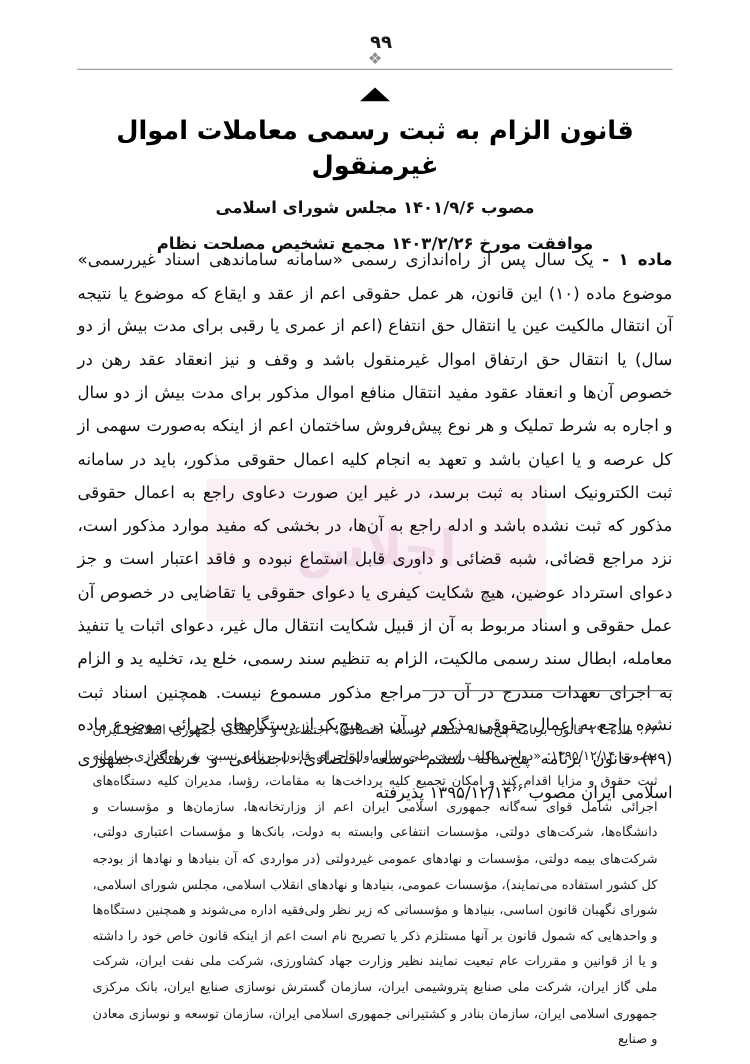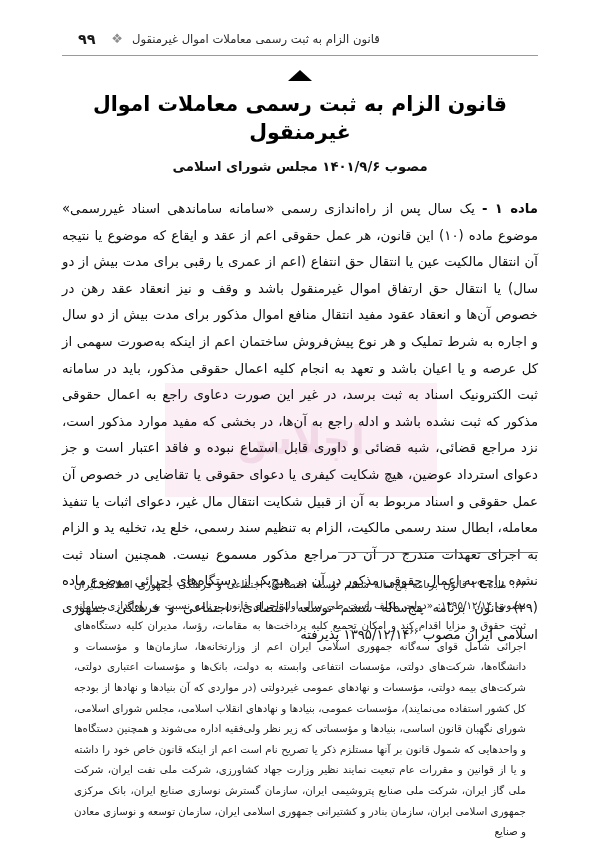--- a/index.html
+++ b/index.html
@@ -24,21 +24,21 @@
   }
 
   
   .running-header {
     position: absolute;
     top: 26px;
     left: 62px;
     right: 62px;
     height: 26px;
     display: flex;
-    flex-direction: row;
+    flex-direction: column;
     align-items: center;
     direction: ltr;
   }
 
   .page-number {
     font-size: 14.5px;
     font-weight: 700;
     color: #1a1a1a;
     letter-spacing: 0.5px;
     width: 40px;
@@ -206,20 +206,21 @@
     <div class="page-number">۹۹</div>
     <div class="header-ornament">❖</div>
     <div class="header-title">قانون الزام به ثبت رسمی معاملات اموال غیرمنقول</div>
   </div>
   <div class="header-rule"></div>
 
   <div class="title-block">
     <div class="title-ornament"></div>
     <h1 class="doc-title">قانون الزام به ثبت رسمی معاملات اموال غیرمنقول</h1>
     <div class="doc-subtitle">مصوب ۱۴۰۱/۹/۶ مجلس شورای اسلامی</div>
+    <div class="doc-subtitle">موافقت مورخ ۱۴۰۳/۲/۲۶ مجمع تشخیص مصلحت نظام</div>
   </div>
 
   <div class="watermark">
     <div class="watermark-text">اجلاس</div>
   </div>
 
   <div class="body-text">
     <p><span class="article-label">ماده ۱ -</span><span> یک سال پس از راه‌اندازی رسمی «سامانه ساماندهی اسناد غیررسمی» موضوع ماده (۱۰) این قانون، هر عمل حقوقی اعم از عقد و ایقاع که موضوع یا نتیجه آن انتقال مالکیت عین یا انتقال حق انتفاع (اعم از عمری یا رقبی برای مدت بیش از دو سال) یا انتقال حق ارتفاق اموال غیرمنقول باشد و وقف و نیز انعقاد عقد رهن در خصوص آن‌ها و انعقاد عقود مفید انتقال منافع اموال مذکور برای مدت بیش از دو سال و اجاره به شرط تملیک و هر نوع پیش‌فروش ساختمان اعم از اینکه به‌صورت سهمی از کل عرصه و یا اعیان باشد و تعهد به انجام کلیه اعمال حقوقی مذکور، باید در سامانه ثبت الکترونیک اسناد به ثبت برسد، در غیر این صورت دعاوی راجع به اعمال حقوقی مذکور که ثبت نشده باشد و ادله راجع به آن‌ها، در بخشی که مفید موارد مذکور است، نزد مراجع قضائی، شبه قضائی و داوری قابل استماع نبوده و فاقد اعتبار است و جز دعوای استرداد عوضین، هیچ شکایت کیفری یا دعوای حقوقی یا تقاضایی در خصوص آن عمل حقوقی و اسناد مربوط به آن از قبیل شکایت انتقال مال غیر، دعوای اثبات یا تنفیذ معامله، ابطال سند رسمی مالکیت، الزام به تنظیم سند رسمی، خلع ید، تخلیه ید و الزام به اجرای تعهدات مندرج در آن در مراجع مذکور مسموع نیست. همچنین اسناد ثبت نشده راجع به اعمال حقوقی مذکور در آن در هیچ‌یک از دستگاه‌های اجرائی موضوع ماده (۲۹) قانون برنامه پنج‌ساله ششم توسعه اقتصادی، اجتماعی و فرهنگی جمهوری اسلامی ایران مصوب ۱۳۹۵/۱۲/۱۴</span><sup class="fn-ref">۶۶</sup><span> پذیرفته</span></p>
   </div>
 

